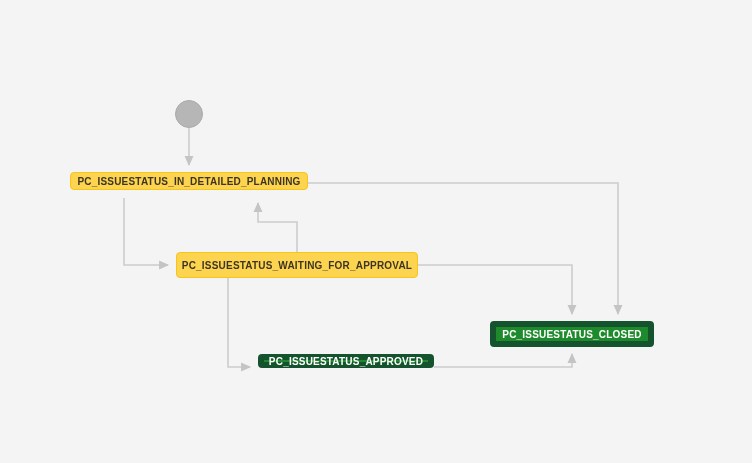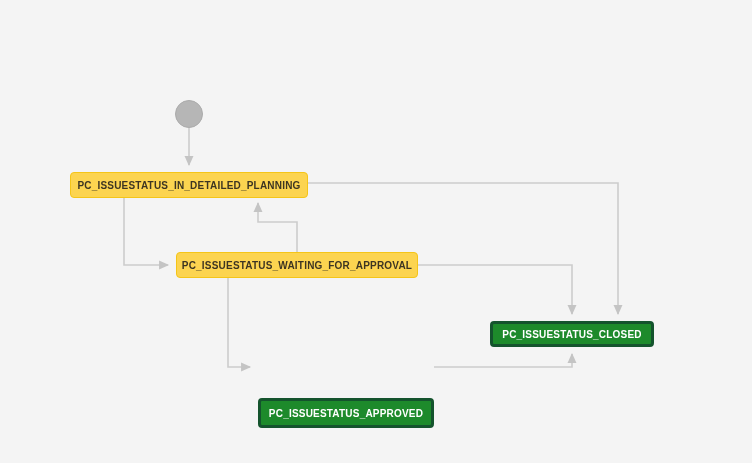--- a/index.html
+++ b/index.html
@@ -42,21 +42,21 @@
     white-space: nowrap;
     user-select: none;
   }
   .node-yellow {
     background: #fcd450;
     border: 1px solid #f5c518;
     color: #3d3522;
   }
   .node-green {
     background: #1d8a2b;
-    border: 3px solid #14532d;
+    border: 6px solid #14532d;
     color: #ffffff;
   }
   .start-node {
     position: absolute;
     border-radius: 50%;
     background: #b6b6b6;
     border: 1px solid #ababab;
     box-sizing: border-box;
   }
 </style>
@@ -96,29 +96,29 @@
       <path d="M 228 278 L 228 367 L 250 367" fill="none" stroke="#cccccc" stroke-width="1.6" marker-end="url(#arrow-head)"></path>
     </g>
 
     <g>
       <path d="M 434 367 L 572 367 L 572 354" fill="none" stroke="#cccccc" stroke-width="1.6" marker-end="url(#arrow-head)"></path>
     </g>
   </svg>
 
   <div class="start-node" style="left:175px; top:100px; width:28px; height:28px;"></div>
 
-  <div class="node node-yellow" style="left:70px; top:172px; width:238px; height:26px;">
+  <div class="node node-yellow" style="left:70px; top:172px; width:238px; height:18px;">
     <span>PC_ISSUESTATUS_IN_DETAILED_PLANNING</span>
   </div>
 
   <div class="node node-yellow" style="left:176px; top:252px; width:242px; height:26px;justify-content:center;">
     <span>PC_ISSUESTATUS_WAITING_FOR_APPROVAL</span>
   </div>
 
   <div class="node node-green" style="left:490px; top:321px; width:164px; height:26px;">
     <span>PC_ISSUESTATUS_CLOSED</span>
   </div>
 
-  <div class="node node-green" style="left:258px; top:354px; width:176px; height:30px;margin-top:44px;">
+  <div class="node node-green" style="left:258px; top:354px; width:176px; height:14px;">
     <span>PC_ISSUESTATUS_APPROVED</span>
   </div>
 
 </div>
 
 </body></html>

